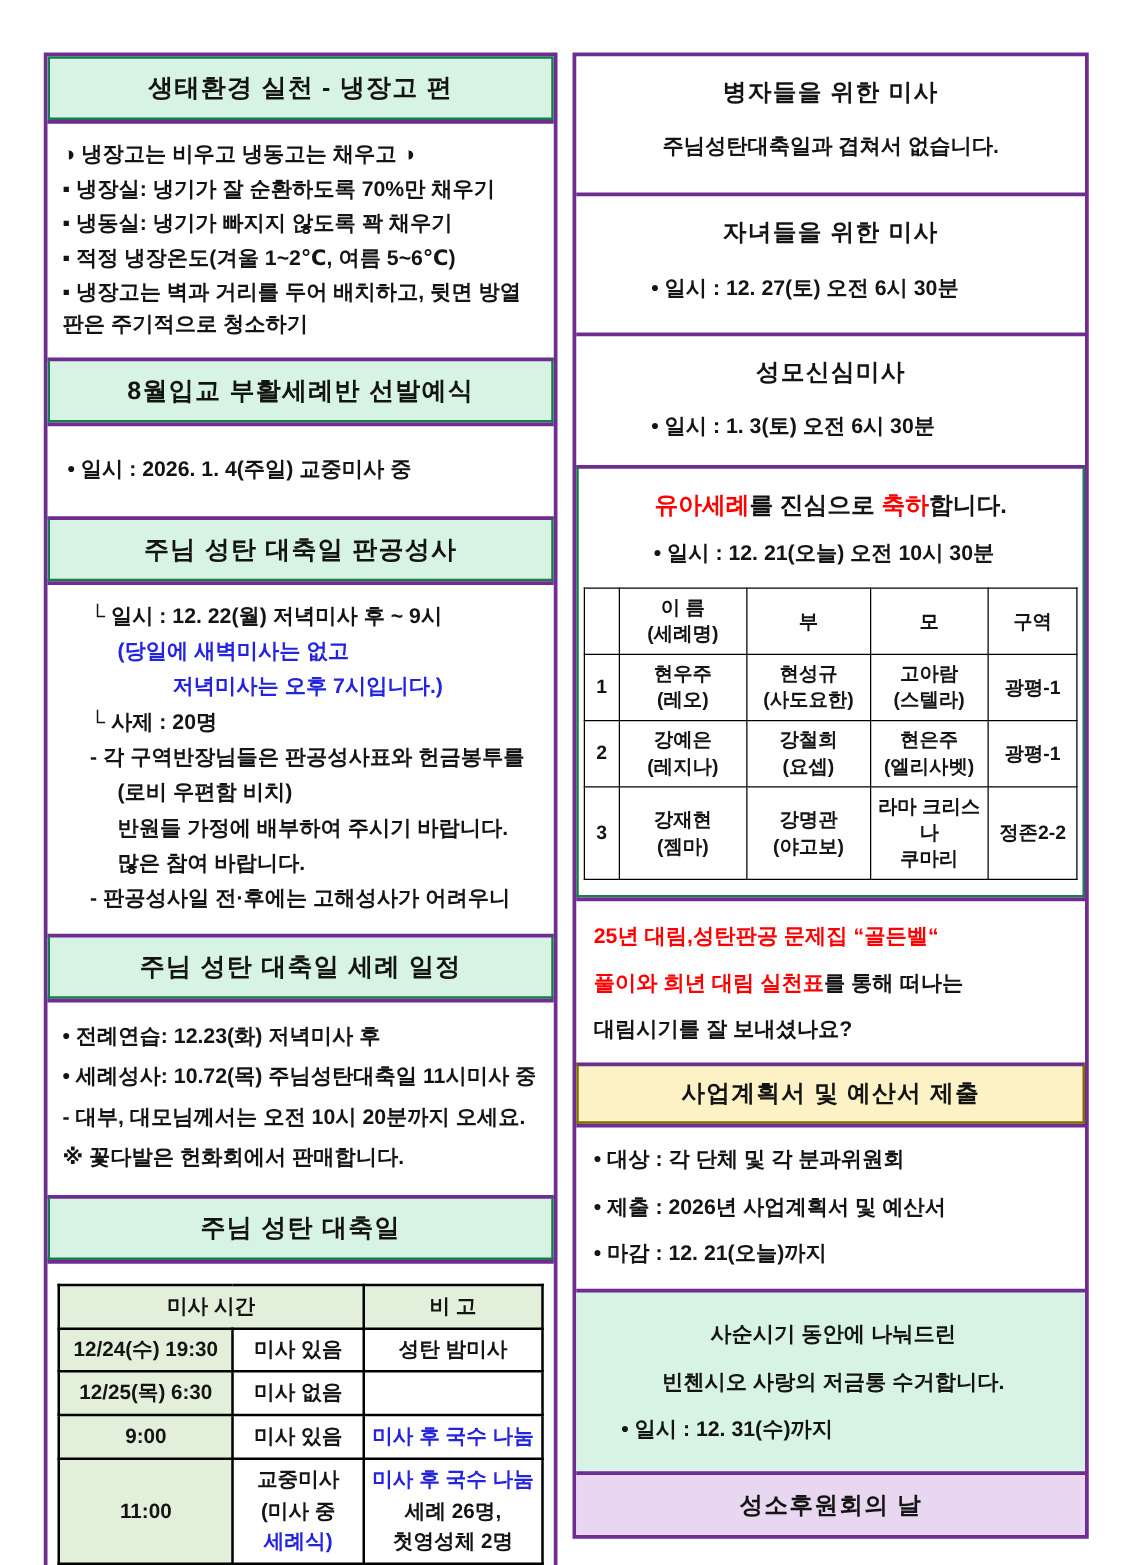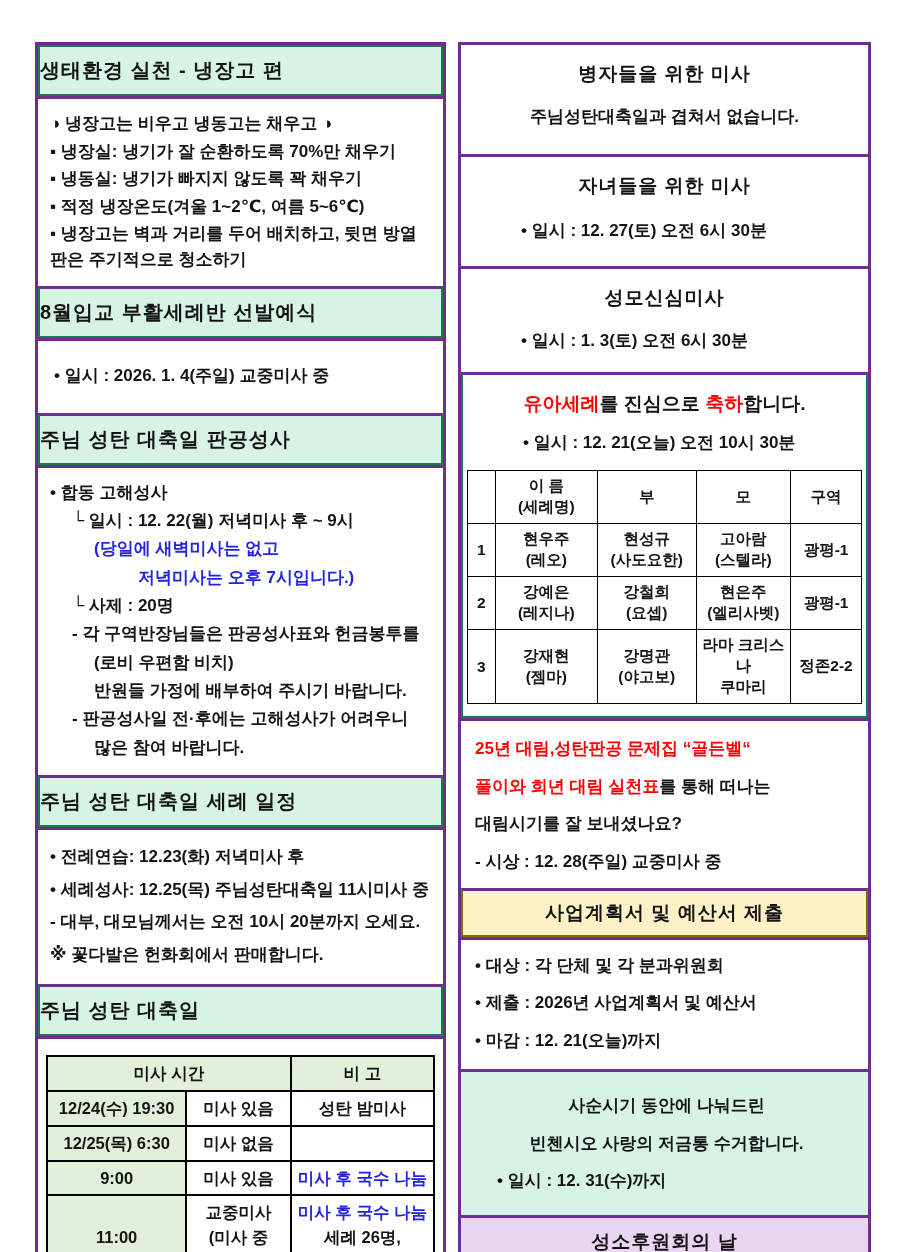--- a/index.html
+++ b/index.html
@@ -3,21 +3,21 @@
 <meta charset="utf-8">
 <style>
   html,body{margin:0;padding:0;background:#ffffff;}
   .page{position:relative;width:898px;height:1252px;background:#fff;
         font-family:"Liberation Sans","DejaVu Sans",sans-serif;font-weight:bold;color:#141414;}
   .col{position:absolute;top:42px;border:3px solid #6f2d91;background:#fff;box-sizing:border-box;}
   .col-left{left:35px;width:411px;}
   .col-right{left:458px;width:413px;}
   .sec{box-sizing:border-box;}
   .sec + .sec{border-top:3px solid #6f2d91;}
-  .hdr-green{background:#d7f3e3;border:2px solid #1e7a4e;text-align:left;
+  .hdr-green{background:#d7f3e3;border:2px solid #1e7a4e;text-align:center;
              font-size:20px;padding:10px 0;letter-spacing:1px;}
   .hdr-plain{text-align:center;font-size:19px;padding:16px 4px 10px;letter-spacing:1px;}
   .hdr-yellow{background:#fdf2c6;border:2px solid #7e7000;text-align:center;
               font-size:19px;padding:9px 4px;letter-spacing:1px;}
   .hdr-lav{background:#e9d6f1;text-align:center;font-size:19px;padding:11px 4px;letter-spacing:1px;}
   .body-txt{padding:10px 10px 12px 12px;font-size:17px;line-height:1.5;}
   .line{margin:2px 0;}
   .ind1{padding-left:22px;}
   .ind2{padding-left:44px;}
   .ind3{padding-left:88px;}
@@ -53,36 +53,35 @@
       <div class="line">▪ 냉장고는 벽과 거리를 두어 배치하고, 뒷면 방열판은 주기적으로 청소하기</div>
     </div>
 
     <div class="sec hdr-green">8월입교 부활세례반 선발예식</div>
     <div class="sec body-txt" style="padding:20px 10px 22px 16px;">
       <div class="line">• 일시 : 2026. 1. 4(주일) 교중미사 중</div>
     </div>
 
     <div class="sec hdr-green">주님 성탄 대축일 판공성사</div>
     <div class="sec body-txt" style="line-height:1.55;">
-      <div class="line">• 합동 고해성사</div>
       <div class="line ind1">└ 일시 : 12. 22(월) 저녁미사 후 ~ 9시</div>
       <div class="line ind2 blu">(당일에 새벽미사는 없고</div>
       <div class="line ind3 blu">저녁미사는 오후 7시입니다.)</div>
       <div class="line ind1">└ 사제 : 20명</div>
       <div class="line ind1">- 각 구역반장님들은 판공성사표와 헌금봉투를</div>
       <div class="line ind2">(로비 우편함 비치)</div>
       <div class="line ind2">반원들 가정에 배부하여 주시기 바랍니다.</div>
+      <div class="line ind2">많은 참여 바랍니다.</div>
       <div class="line ind1">- 판공성사일 전·후에는 고해성사가 어려우니</div>
-      <div class="line ind2">많은 참여 바랍니다.</div>
     </div>
 
     <div class="sec hdr-green">주님 성탄 대축일 세례 일정</div>
     <div class="sec body-txt" style="line-height:1.8;">
       <div class="line">• 전례연습: 12.23(화) 저녁미사 후</div>
-      <div class="line">• 세례성사: 12.25(목) 주님성탄대축일 11시미사 중</div>
+      <div class="line">• 세례성사: 10.72(목) 주님성탄대축일 11시미사 중</div>
       <div class="line">- 대부, 대모님께서는 오전 10시 20분까지 오세요.</div>
       <div class="line">※ 꽃다발은 헌화회에서 판매합니다.</div>
     </div>
 
     <div class="sec hdr-green">주님 성탄 대축일</div>
     <div class="sec body-txt" style="padding:10px 8px 10px 8px;">
       <table class="mass-table">
         <tbody>
             <tr>
           <th class="shade" colspan="2" style="width:63%;">미사 시간</th>
@@ -209,21 +208,20 @@
       </tbody>
         </table>
     </div>
 
     <div class="sec body-txt sp" style="padding:8px 2px 6px 14px;">
       <div class="line red">25년 대림,성탄판공 문제집 “골든벨“</div>
       <div class="line">
         <span class="red">풀이와 희년 대림 실천표</span><span>를 통해 떠나는</span>
       </div>
       <div class="line">대림시기를 잘 보내셨나요?</div>
-      <div class="line">- 시상 : 12. 28(주일) 교중미사 중</div>
     </div>
 
     <div class="sec hdr-yellow">사업계획서 및 예산서 제출</div>
     <div class="sec body-txt sp" style="padding:6px 10px 8px 14px;">
       <div class="line">• 대상 : 각 단체 및 각 분과위원회</div>
       <div class="line">• 제출 : 2026년 사업계획서 및 예산서</div>
       <div class="line">• 마감 : 12. 21(오늘)까지</div>
     </div>
 
     <div class="sec mint-bg sp" style="padding:14px 10px 14px 14px;font-size:17px;">

